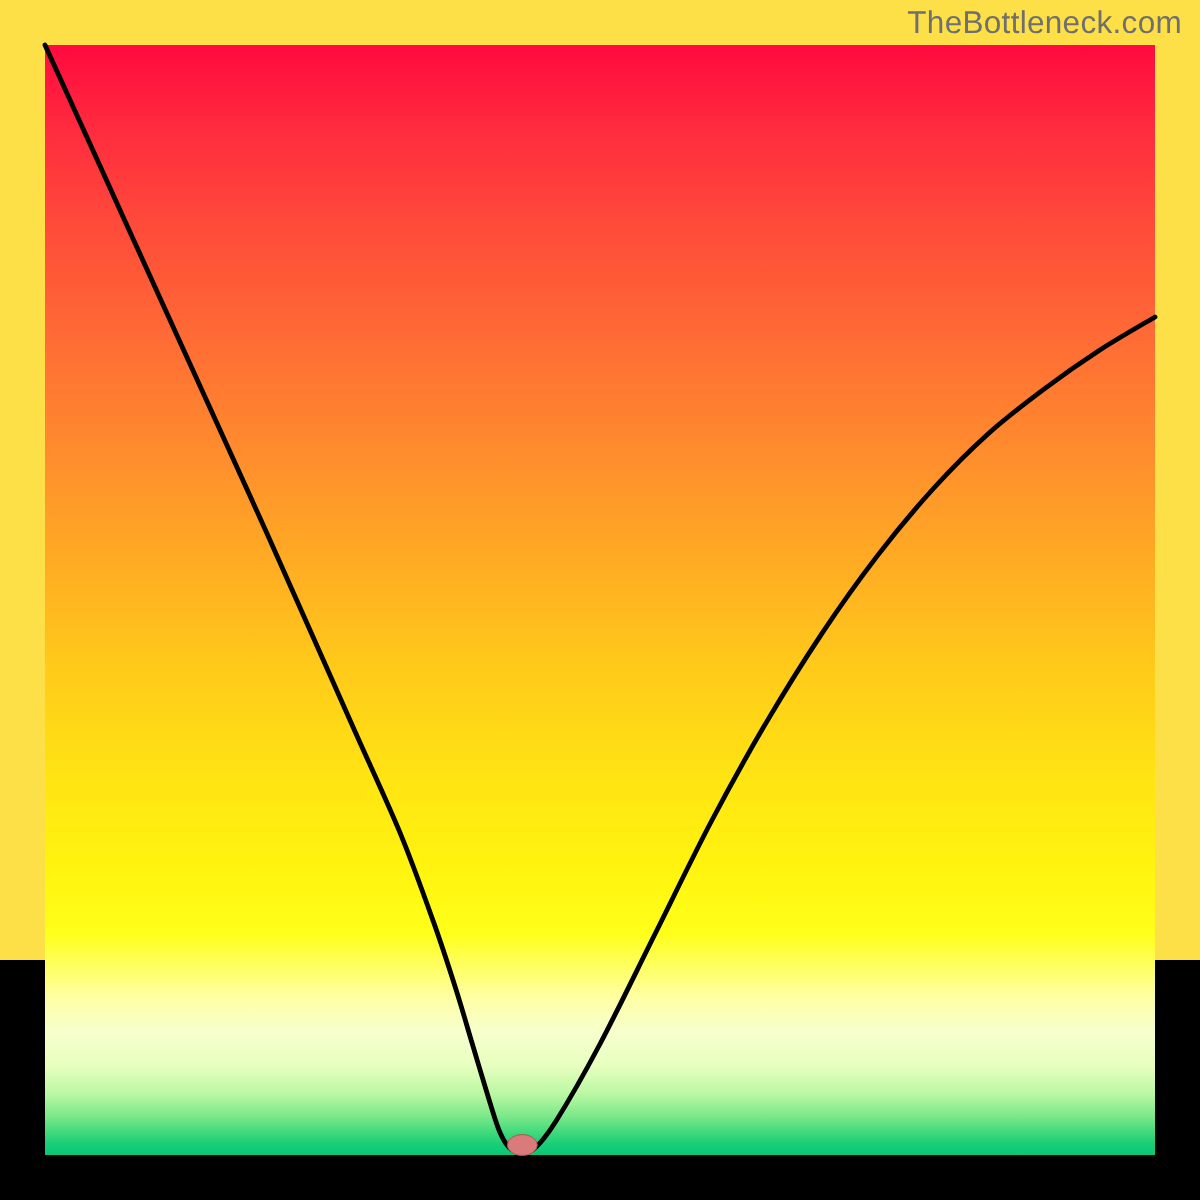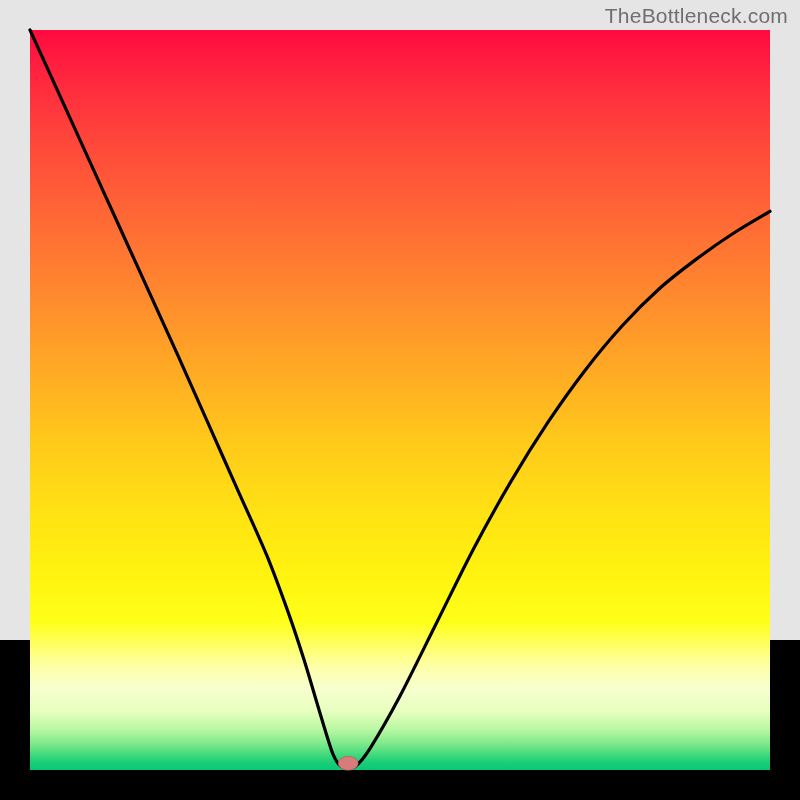--- a/index.html
+++ b/index.html
@@ -10,21 +10,21 @@
     background: #000;
     overflow: hidden;
     font-family: Arial, Helvetica, sans-serif;
   }
   .frame {
     position: absolute;
     left: 0;
     top: 0;
     width: 800px;
     height: 640px;
-    background: #e5e5e5;
+    background: #fde047;
   }
   .watermark {
     position: absolute;
     top: 4px;
     right: 12px;
     color: #6f6f6f;
     font-size: 21px;
     font-weight: 400;
     letter-spacing: 0.2px;
     z-index: 10;

